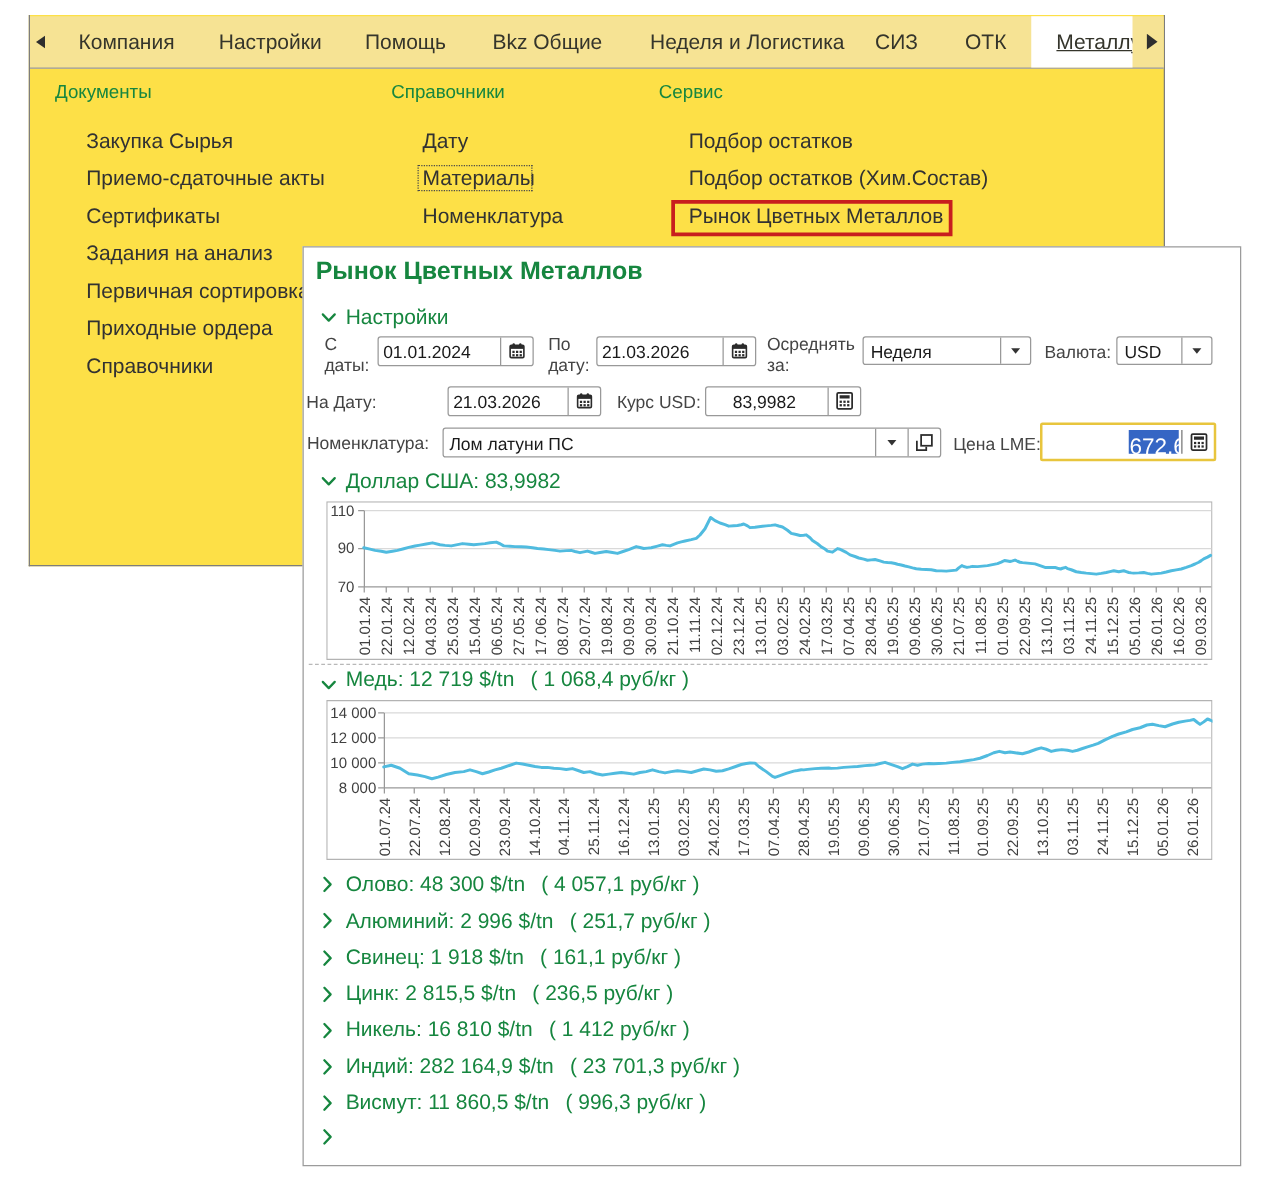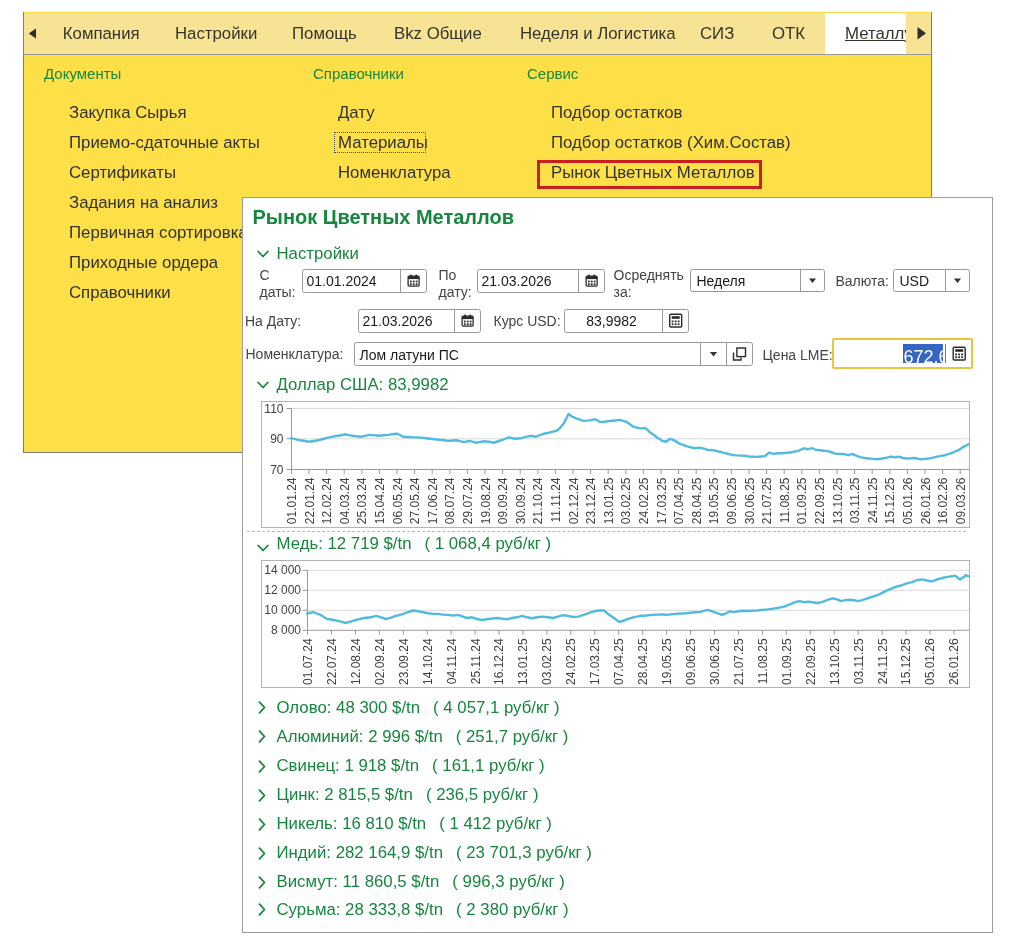--- a/index.html
+++ b/index.html
@@ -203,21 +203,20 @@
       <path d="M 1.5 1.2 L 6.5 6.5 L 1.5 11.8" fill="none" stroke="#16863f" stroke-width="1.8" stroke-linecap="round" stroke-linejoin="round"></path>
     </svg>
     <div class="sect" style="left:34px;top:645.0px">Индий: 282 164,9 $/tn<span style="display:inline-block;width:13px"></span>( 23 701,3 руб/кг )</div>
 <svg class="abs" style="left:15px;top:677.5px" width="9" height="13">
       <path d="M 1.5 1.2 L 6.5 6.5 L 1.5 11.8" fill="none" stroke="#16863f" stroke-width="1.8" stroke-linecap="round" stroke-linejoin="round"></path>
     </svg>
     <div class="sect" style="left:34px;top:674.0px">Висмут: 11 860,5 $/tn<span style="display:inline-block;width:13px"></span>( 996,3 руб/кг )</div>
 <svg class="abs" style="left:15px;top:705.0px" width="9" height="13">
       <path d="M 1.5 1.2 L 6.5 6.5 L 1.5 11.8" fill="none" stroke="#16863f" stroke-width="1.8" stroke-linecap="round" stroke-linejoin="round"></path>
     </svg>
-    <div class="sect" style="left:34px;top:701.5px">Сурьма: 28 333,8 $/tn<span style="display:inline-block;width:13px"></span>( 2 380 руб/кг )</div>
 </div>
 <svg style="position:absolute;left:261px;top:401px" width="709" height="127" viewBox="0 0 709 127">
 <rect x="0.5" y="0.5" width="708" height="126" fill="#fff" stroke="#b3b3b3"></rect>
 <line x1="30.5" y1="7.5" x2="708" y2="7.5" stroke="#d9d9d9" stroke-width="1"></line>
 <line x1="30.5" y1="37.8" x2="708" y2="37.8" stroke="#d9d9d9" stroke-width="1"></line>
 <line x1="30.5" y1="7.5" x2="30.5" y2="68.5" stroke="#999" stroke-width="1"></line>
 <line x1="30.5" y1="68.5" x2="708" y2="68.5" stroke="#999" stroke-width="1"></line>
 <line x1="25.5" y1="7.5" x2="30.5" y2="7.5" stroke="#999"></line>
 <text x="22.5" y="11.5" font-size="12" fill="#404040" text-anchor="end">110</text>
 <line x1="25.5" y1="37.8" x2="30.5" y2="37.8" stroke="#999"></line>

